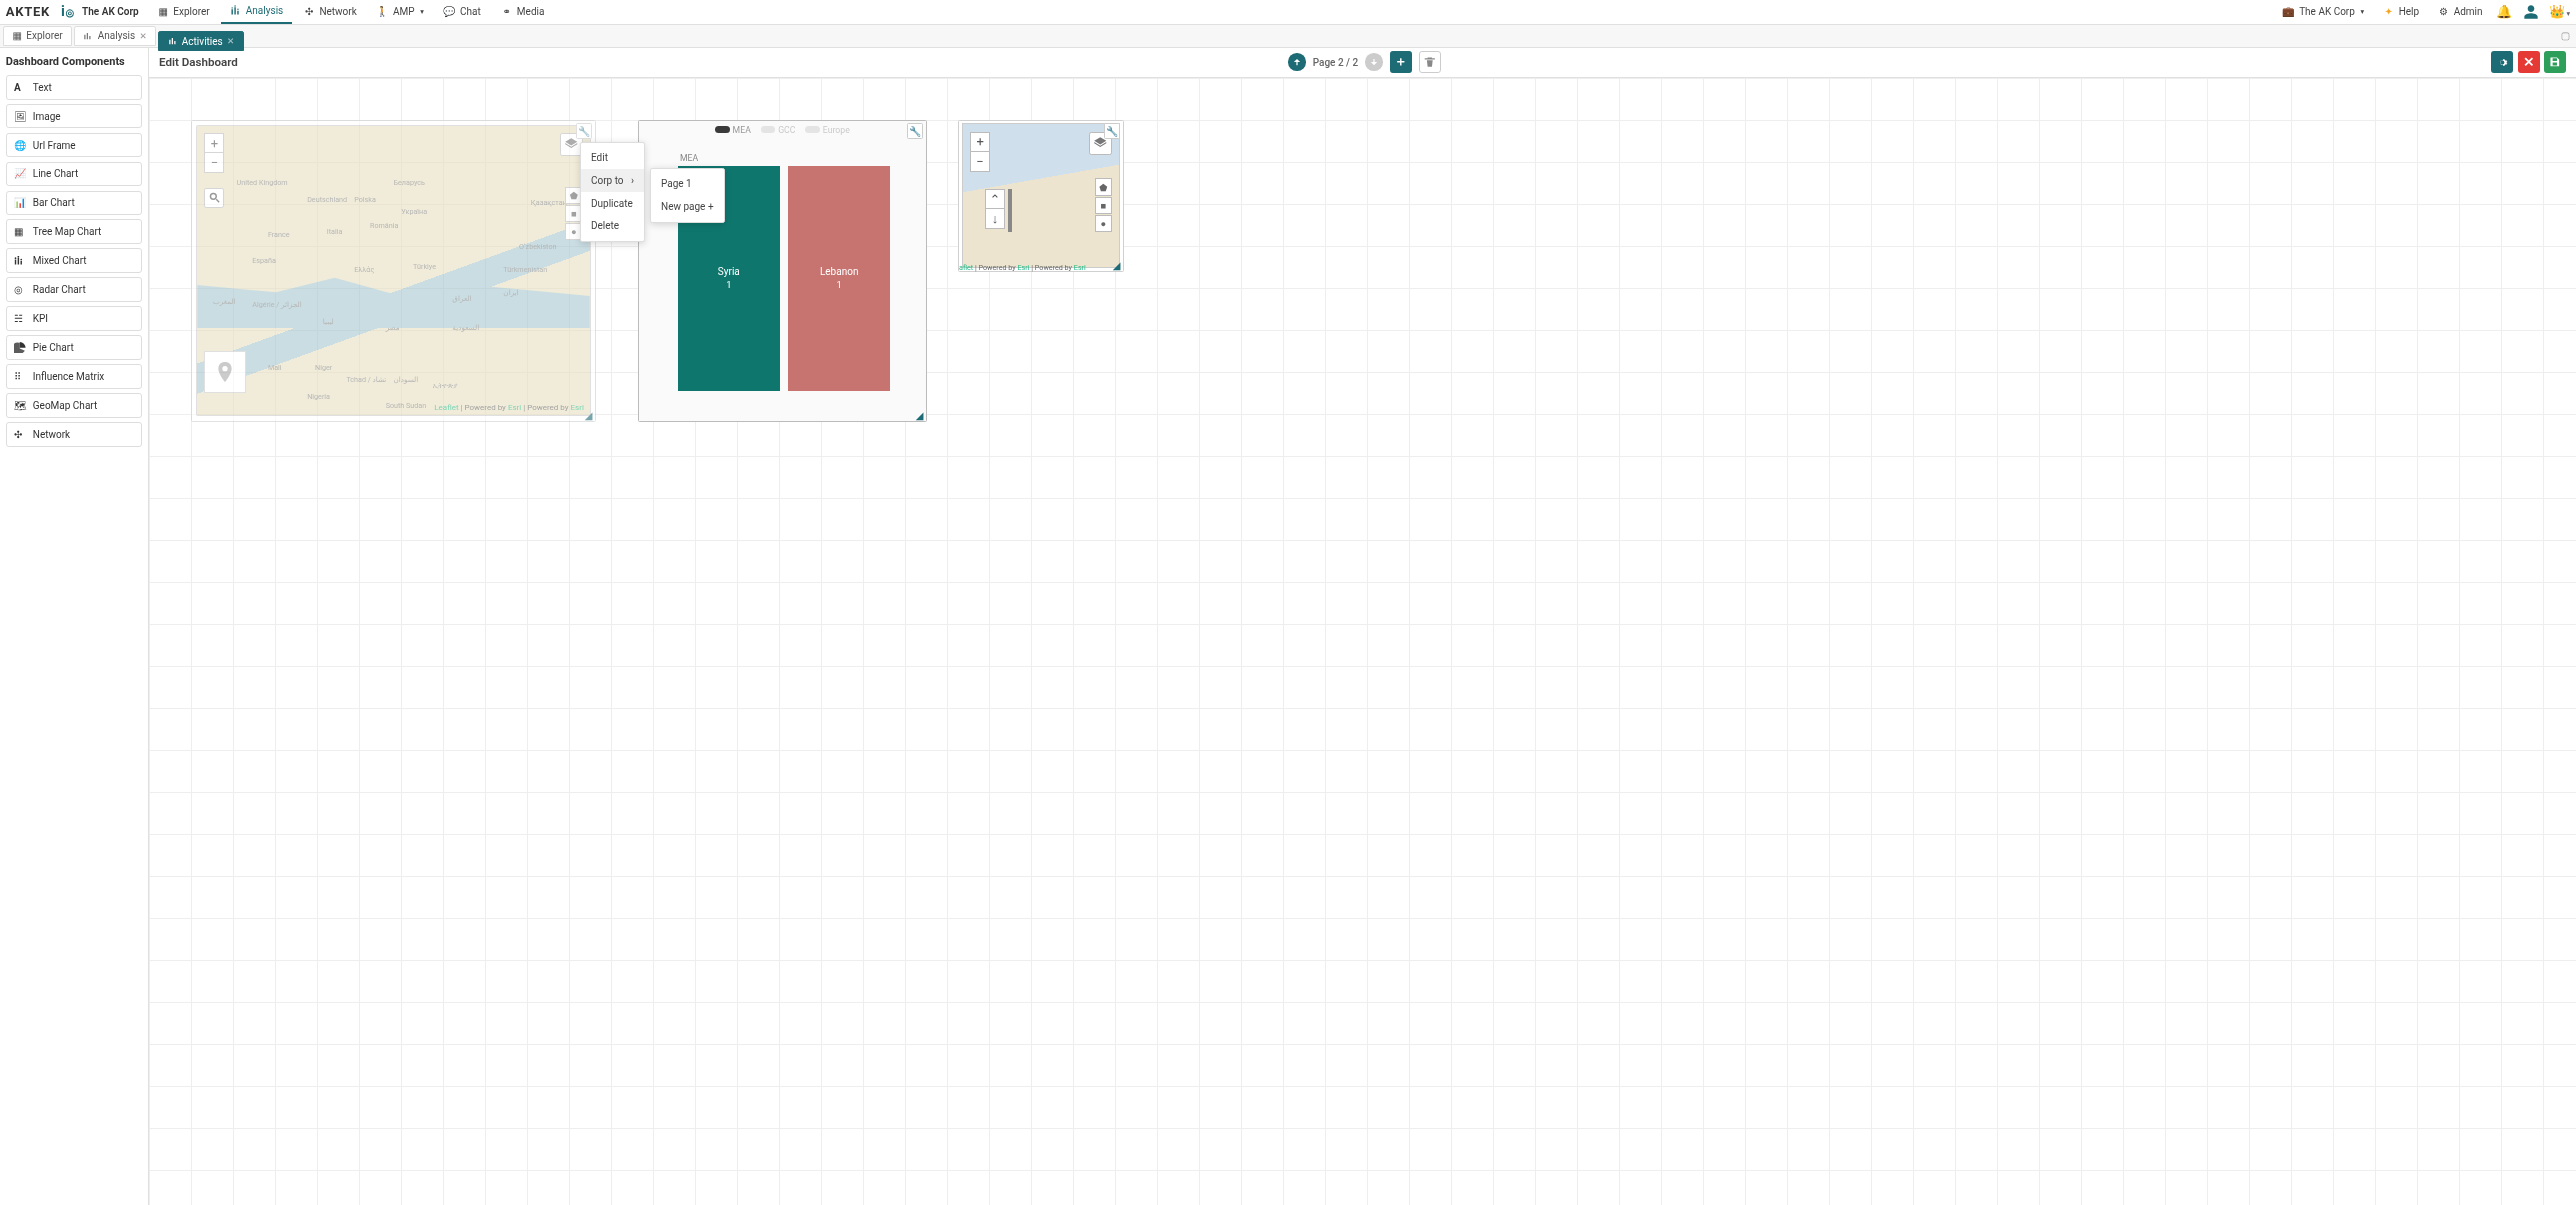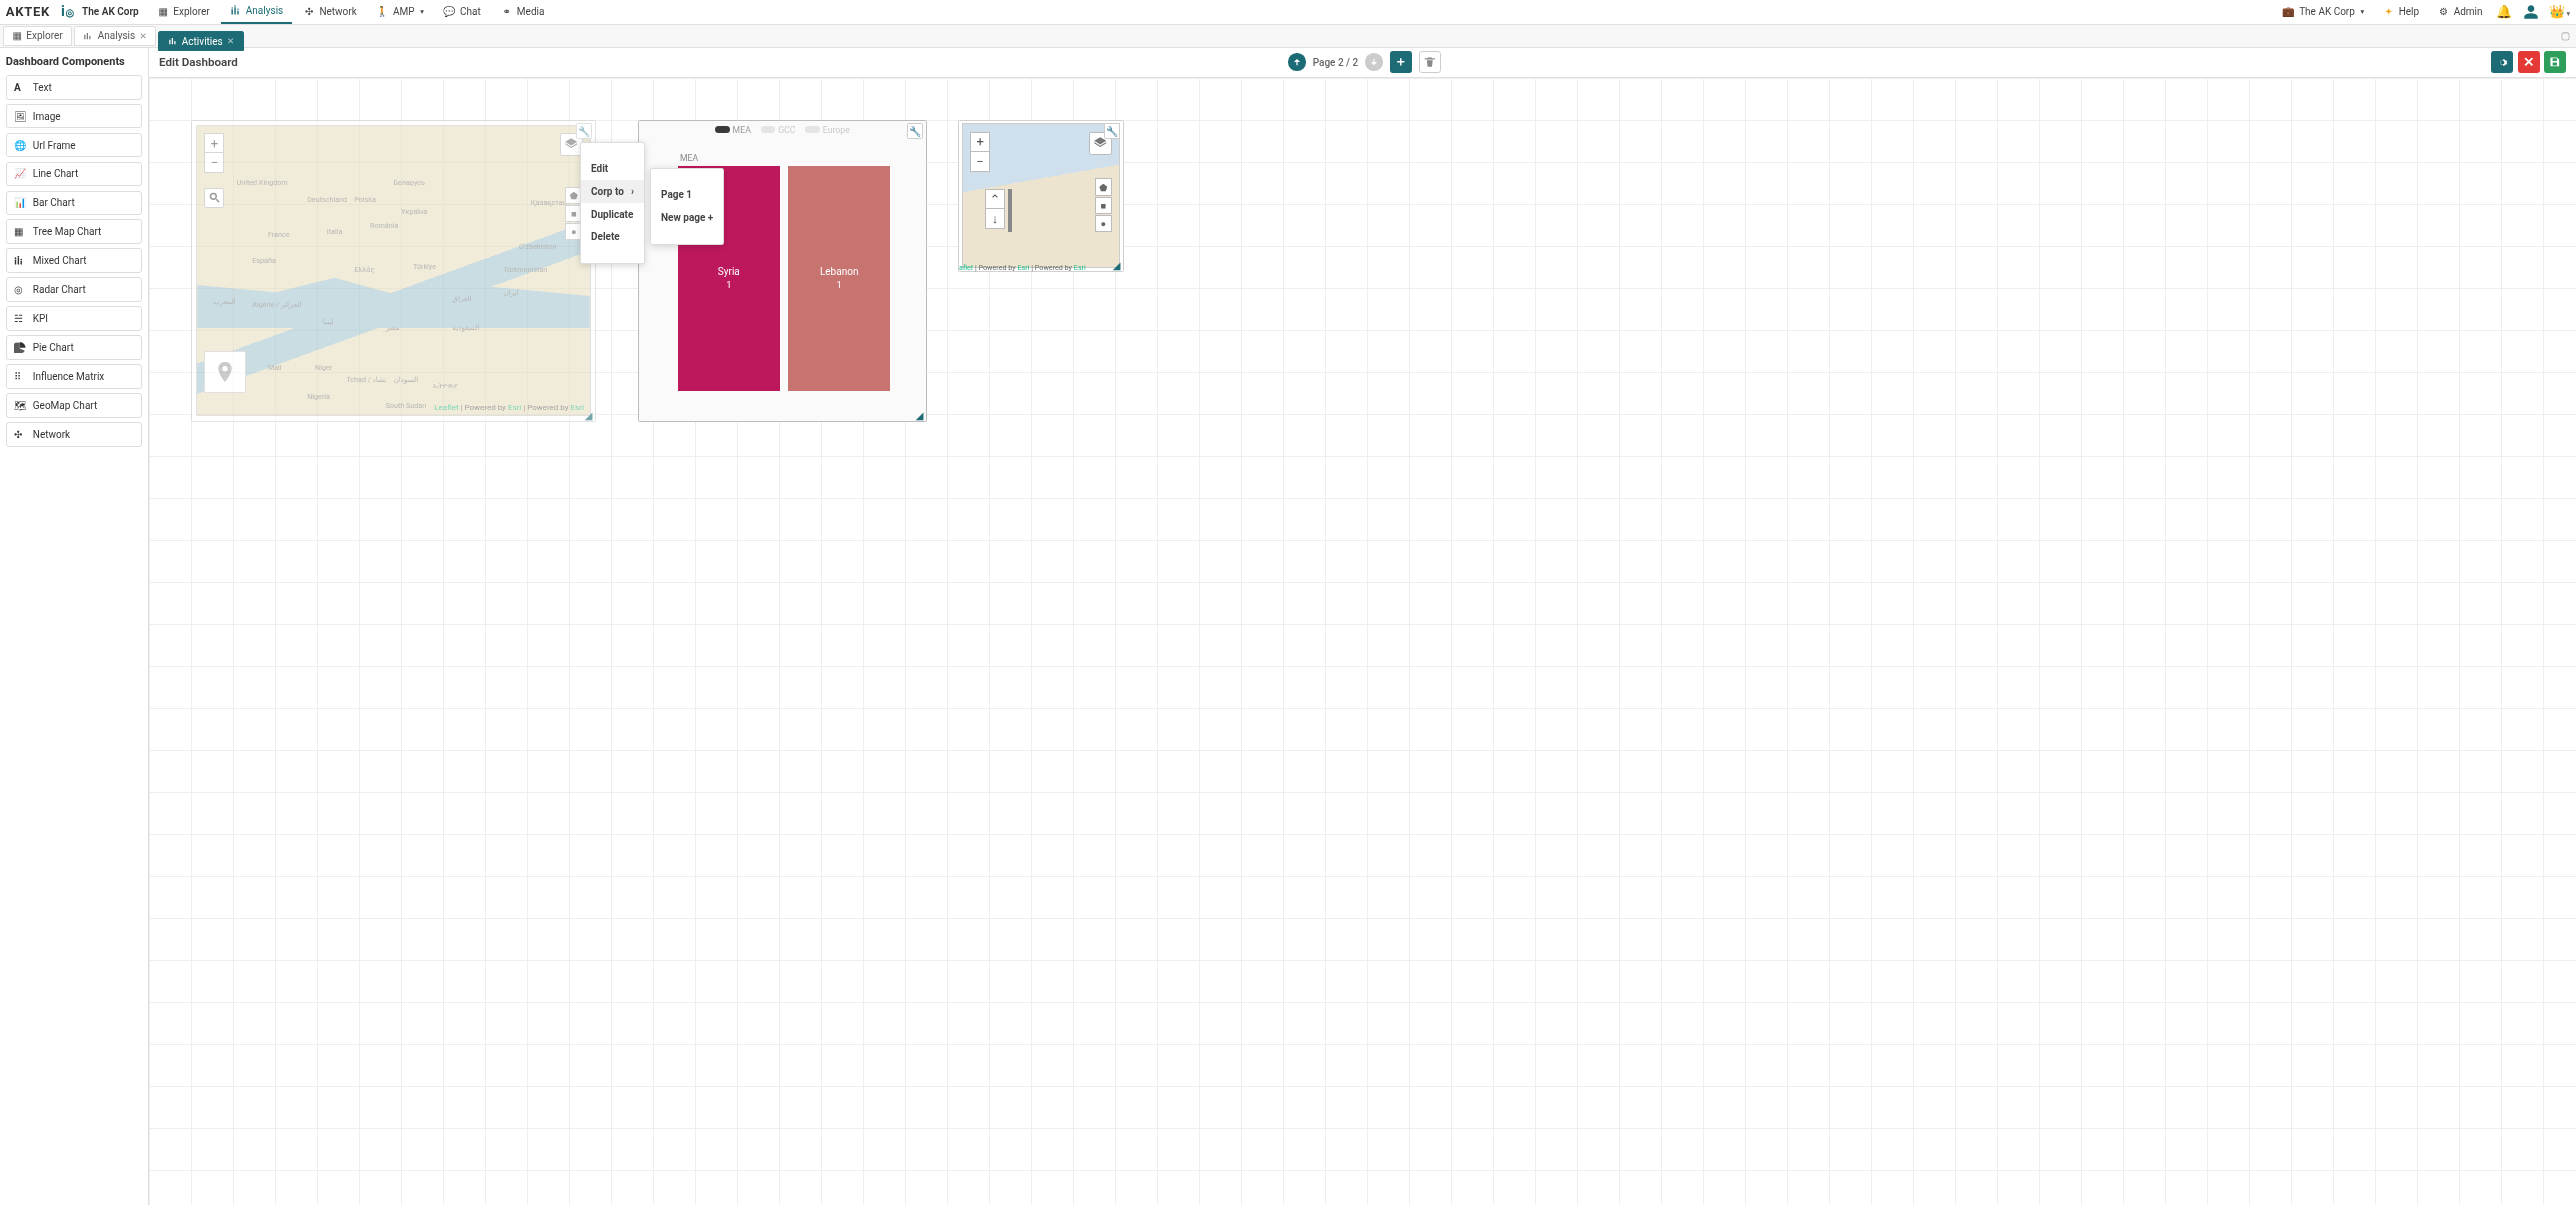--- a/index.html
+++ b/index.html
@@ -93,21 +93,21 @@
   
   
   .map2 { left: 809px; top: 42px; width: 166px; height: 152px; }
   .map2 .map-bg2 { position: absolute; inset: 2.9px; background: #cfe0ec; border: 0.7px solid #ccc; overflow: hidden; }
   .map2-land { position:absolute; inset:0; background: linear-gradient(170deg, #cfe0ec 0%, #cfe0ec 40%, #ece4cf 40%, #ece4cf 100%); }
   .arrow-ctrl { position: absolute; left: 22px; top: 65px; display:flex; flex-direction:column; }
   .map2-attrib { position: absolute; bottom: -1.4px; left: 0; right: 0; font-size: 7.2px; color: #666; white-space: nowrap; }
   .map2-attrib a { color: #2b8;}
   
   
-  .ctx-menu { position: absolute; background: #fff; border: 0.7px solid #ddd; box-shadow: 0 1.4px 7.2px rgba(0,0,0,0.15); border-radius: 2.2px; padding: 15px 0; min-width: 65px; z-index: 50; font-weight: bold; }
+  .ctx-menu { position: absolute; background: #fff; border: 0.7px solid #ddd; box-shadow: 0 1.4px 7.2px rgba(0,0,0,0.15); border-radius: 2.2px; padding: 4px 0; min-width: 65px; z-index: 50; }
   .ctx-item { padding: 5.8px 10px; cursor: pointer; color: #444; white-space: nowrap; display: flex; align-items: center; justify-content: space-between; gap: 7.2px; }
   .ctx-item:hover, .ctx-item.hover { background: #f0f0f0; }
   
   svg { display: block; }
 </style>
 </head>
 <body>
 
 <div class="topnav">
   <span class="logo">
@@ -396,21 +396,21 @@
             <span class="legend-swatch" style="background:#cfcfcf"></span>
             <span>GCC</span>
           </div>
           <div class="legend-item" style="opacity:0.5">
             <span class="legend-swatch" style="background:#cfcfcf"></span>
             <span>Europe</span>
           </div>
         </div>
         <div class="chart-cat">MEA</div>
         <div class="chart-treemap">
-          <div class="tm-cell" style="background:#be185d">
+          <div class="tm-cell" style="background:#0f766e">
             <span>Syria</span>
             <span class="tm-val">1</span>
           </div>
           <div class="tm-cell" style="background:#c7736f">
             <span>Lebanon</span>
             <span class="tm-val">1</span>
           </div>
         </div>
         <div class="widget-wrench">🔧</div>
         <div class="resize-handle">◢</div>

